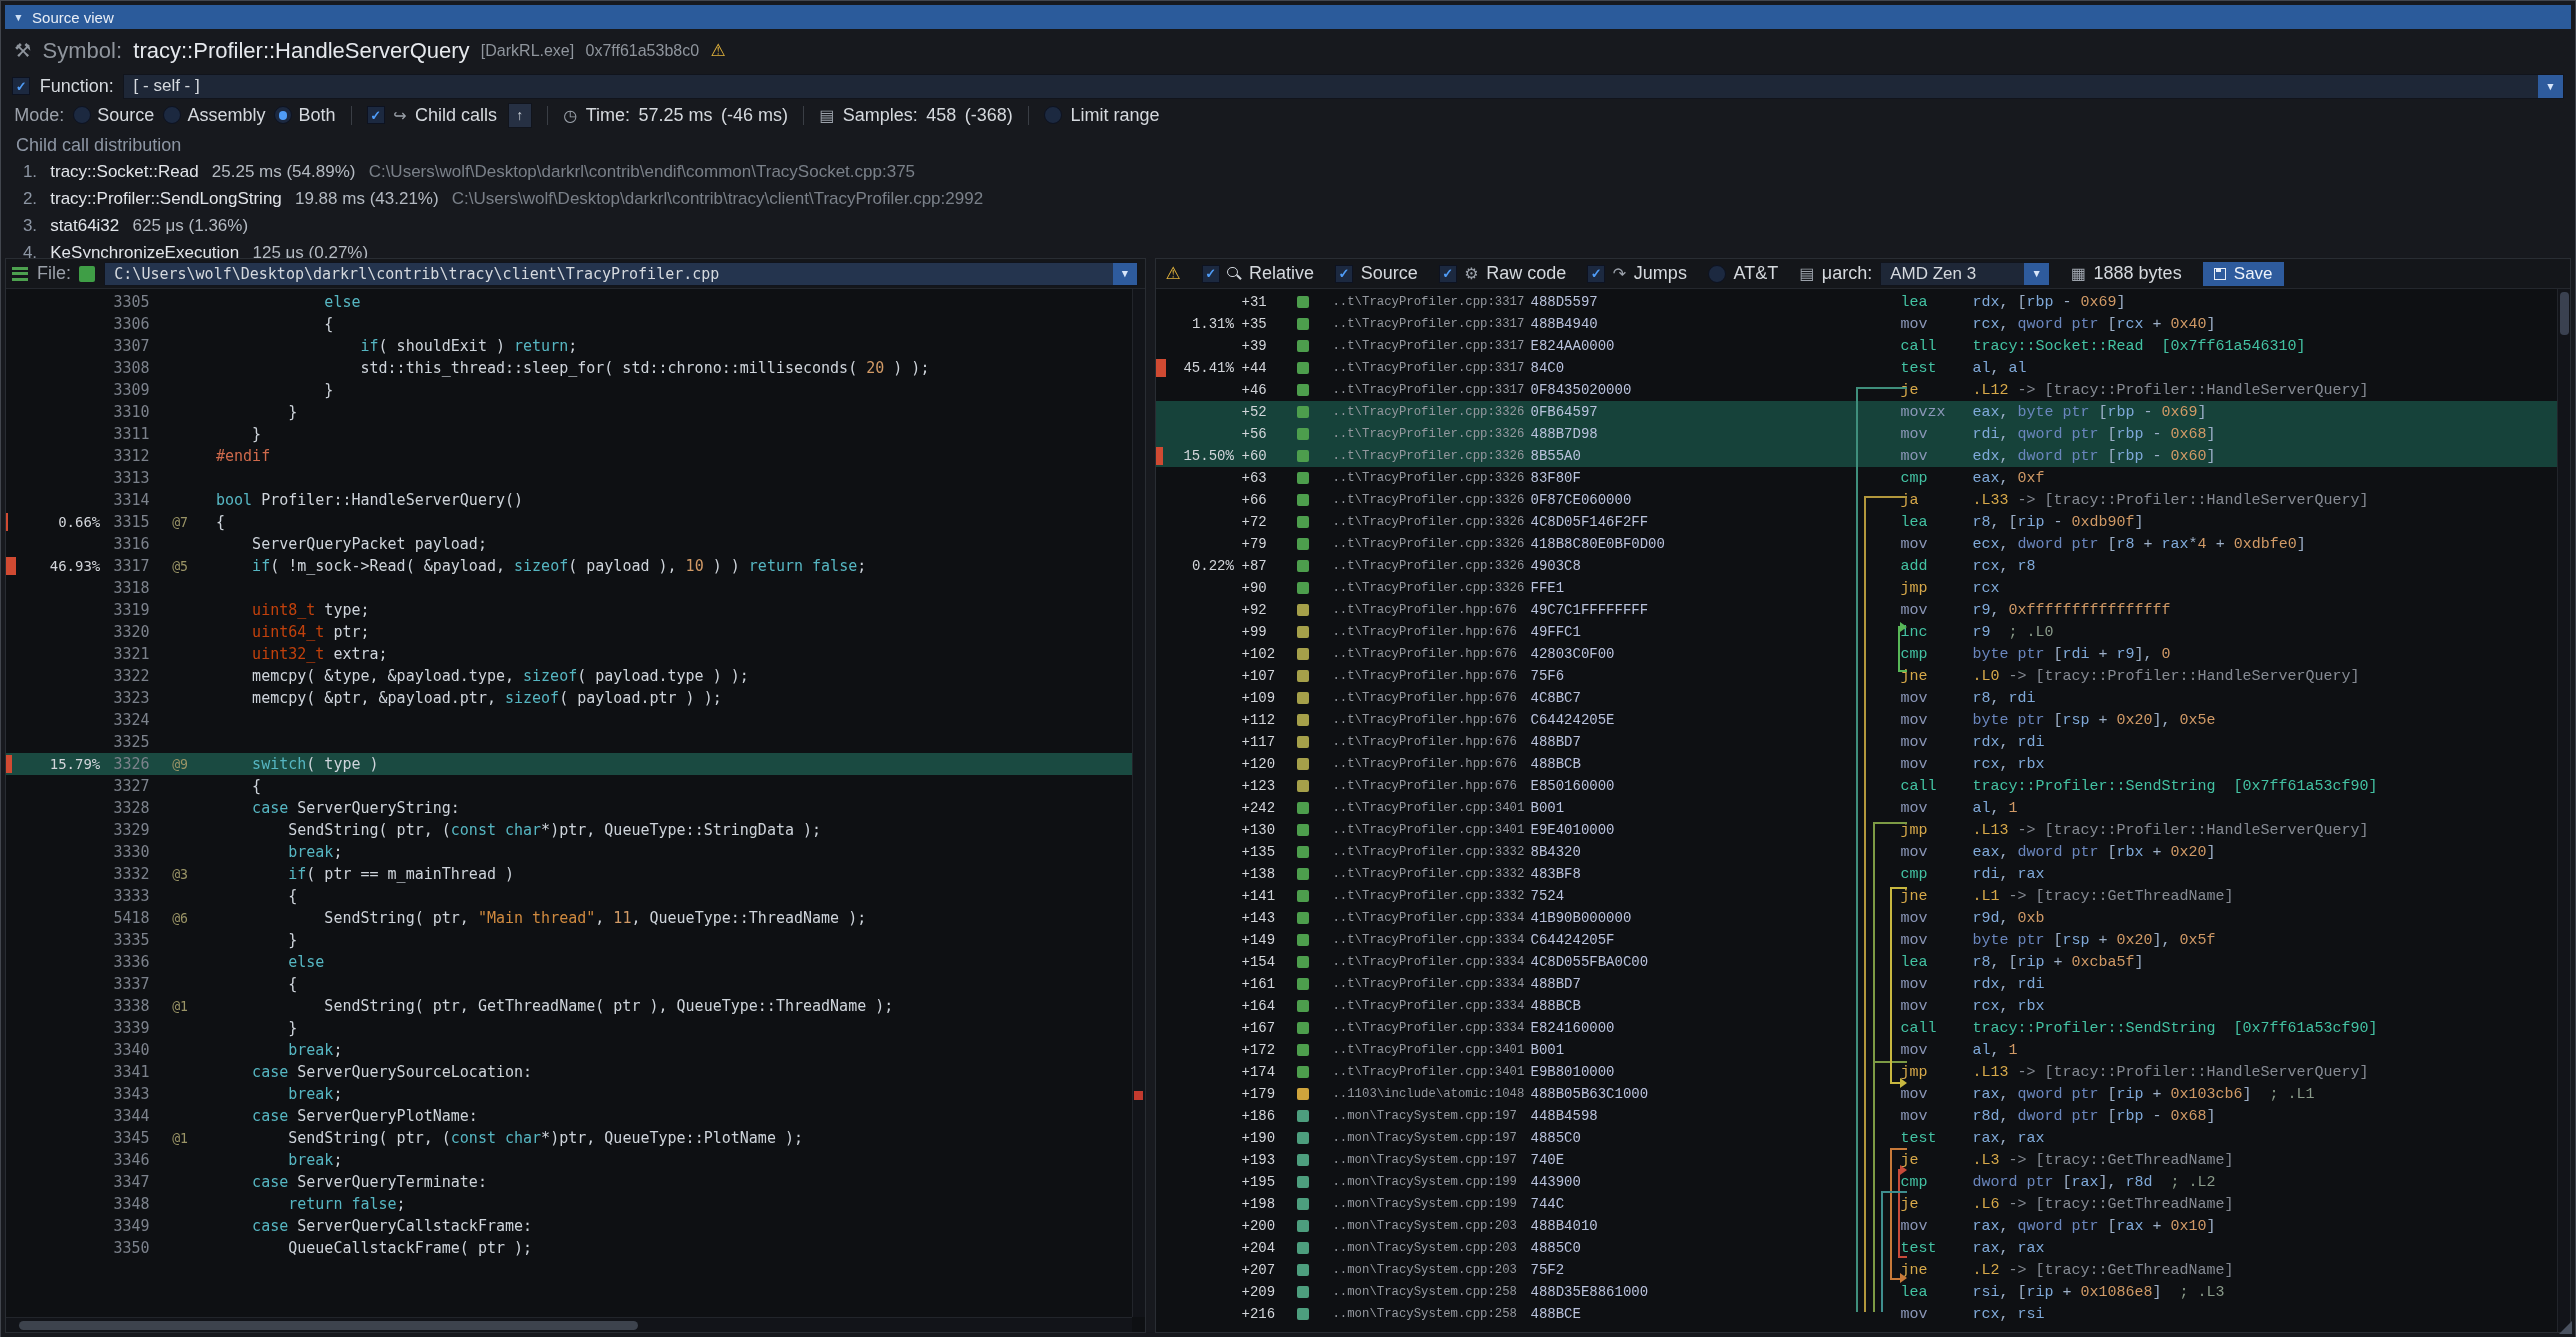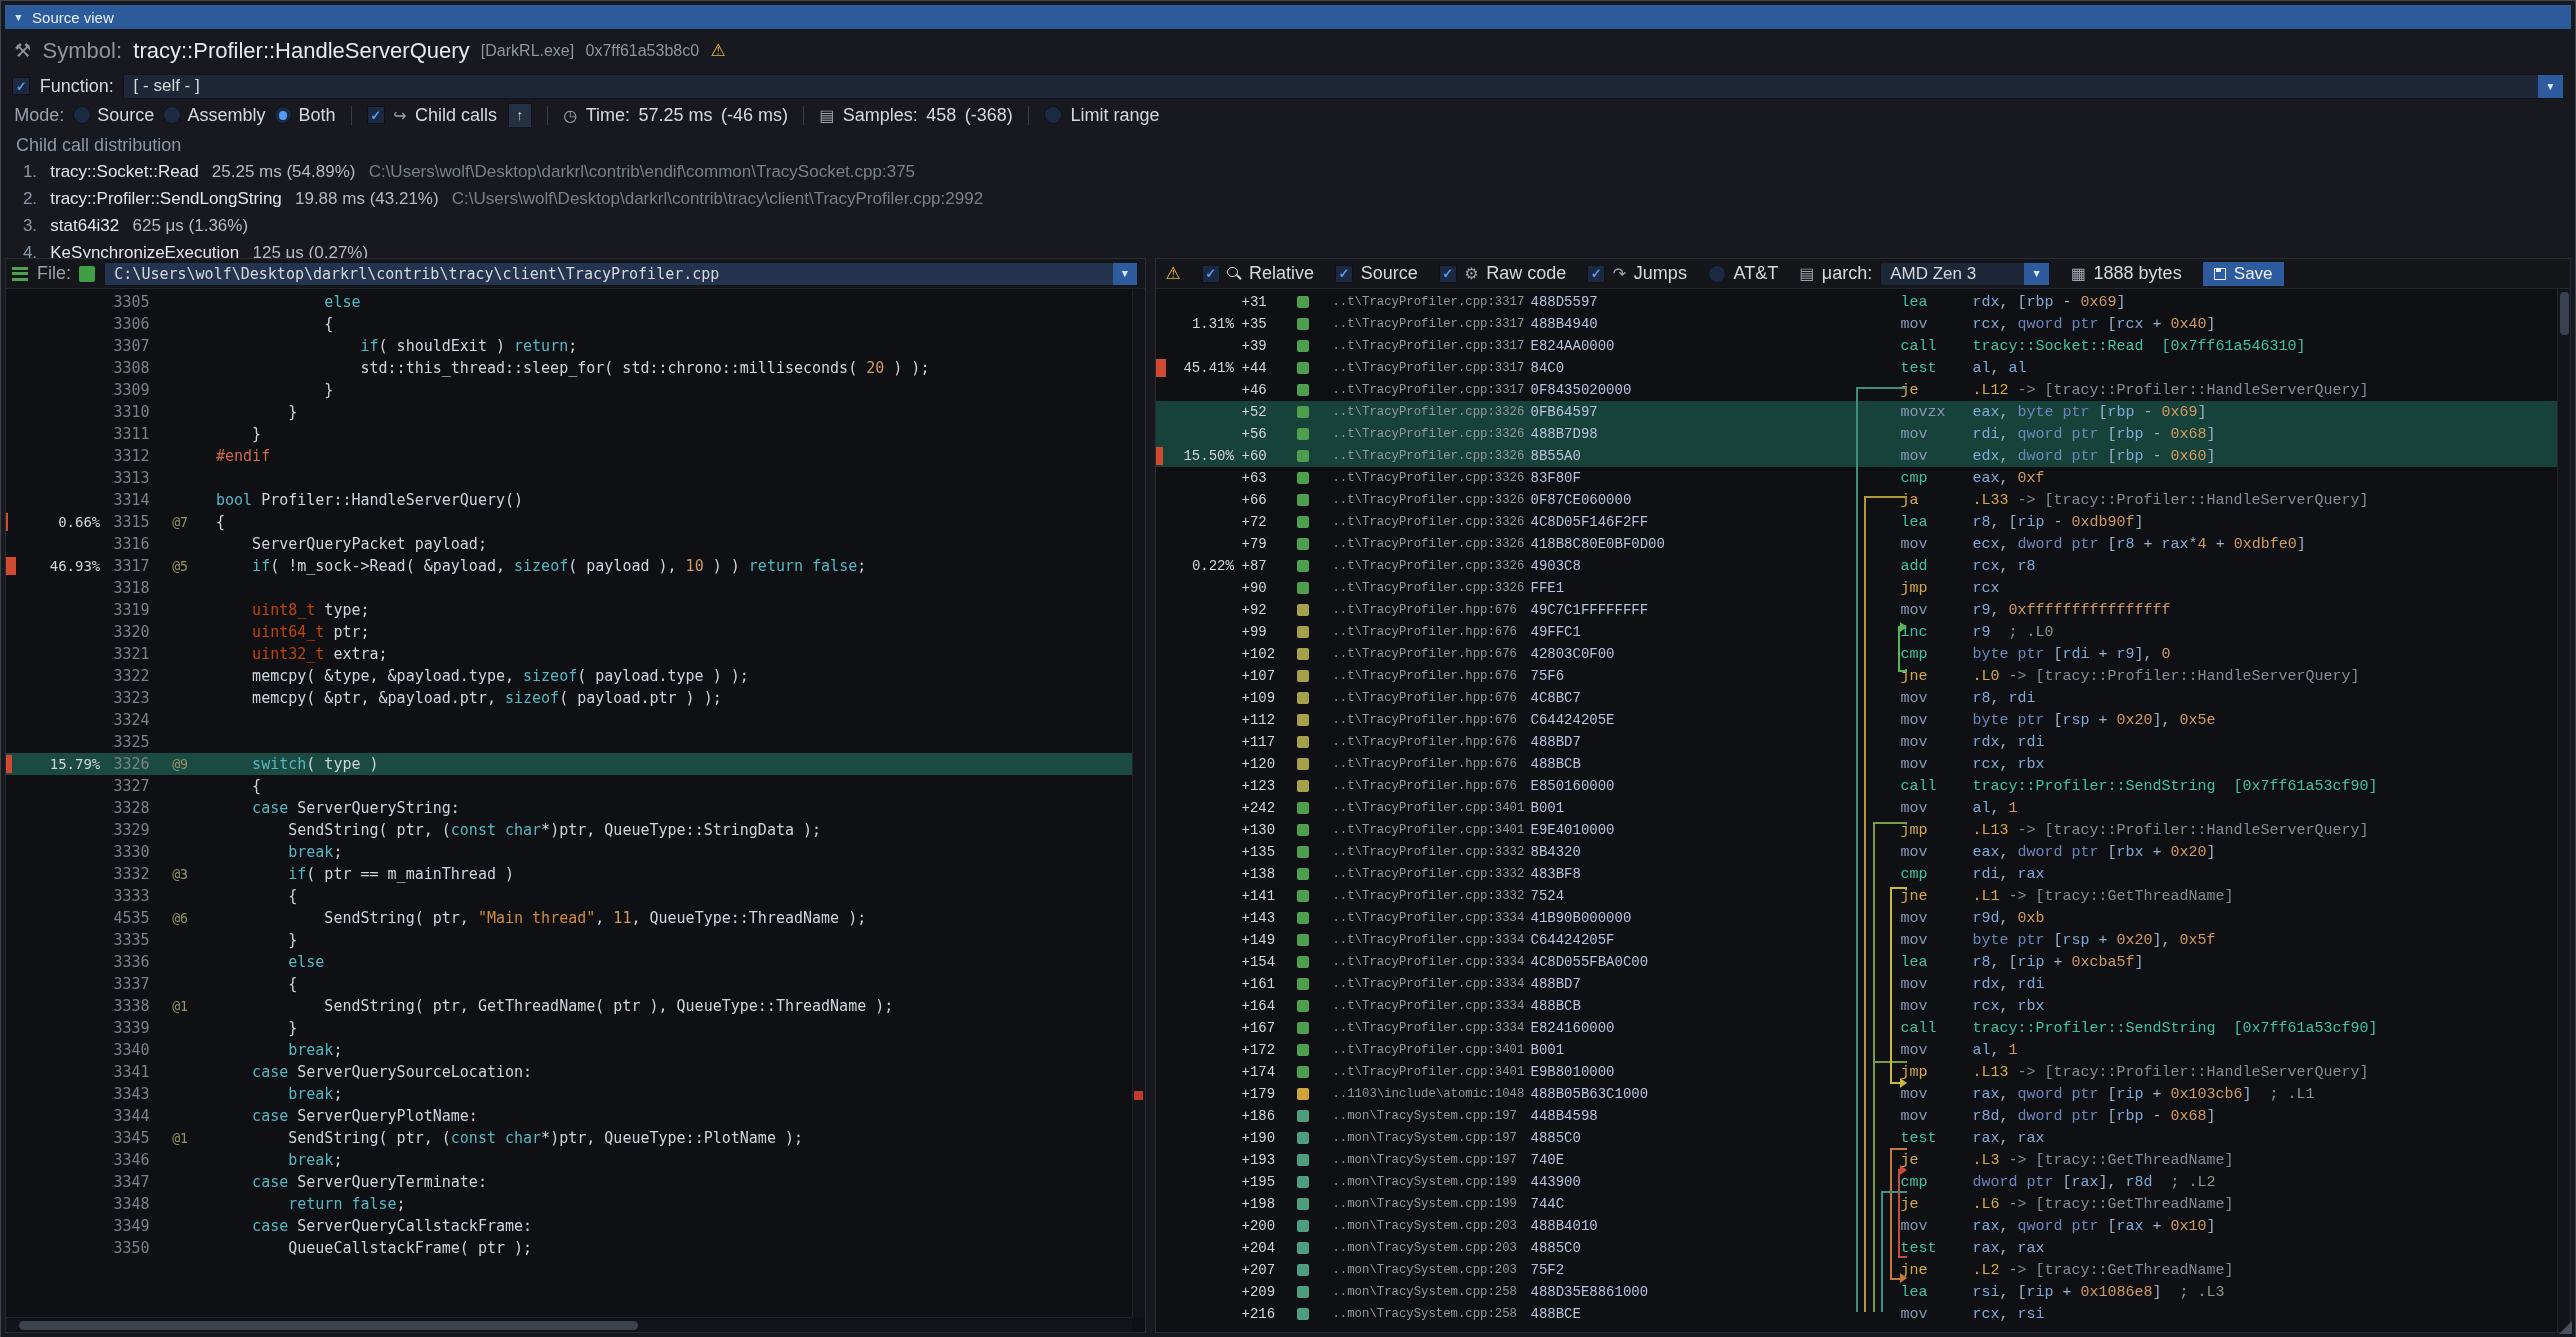--- a/index.html
+++ b/index.html
@@ -400,21 +400,21 @@
           <div class="src-row">
             <span class="sbar"></span>
             <span class="spct"></span>
             <span class="sln">3333</span>
             <span class="smk"></span>
             <span class="scode">        {</span>
           </div>
           <div class="src-row">
             <span class="sbar"></span>
             <span class="spct"></span>
-            <span class="sln">4535</span>
+            <span class="sln">5418</span>
             <span class="smk">@6</span>
             <span class="scode">            SendString( ptr, <span class="s">"Main thread"</span>, <span class="n">11</span>, QueueType::ThreadName );</span>
           </div>
           <div class="src-row">
             <span class="sbar"></span>
             <span class="spct"></span>
             <span class="sln">3335</span>
             <span class="smk"></span>
             <span class="scode">        }</span>
           </div>

